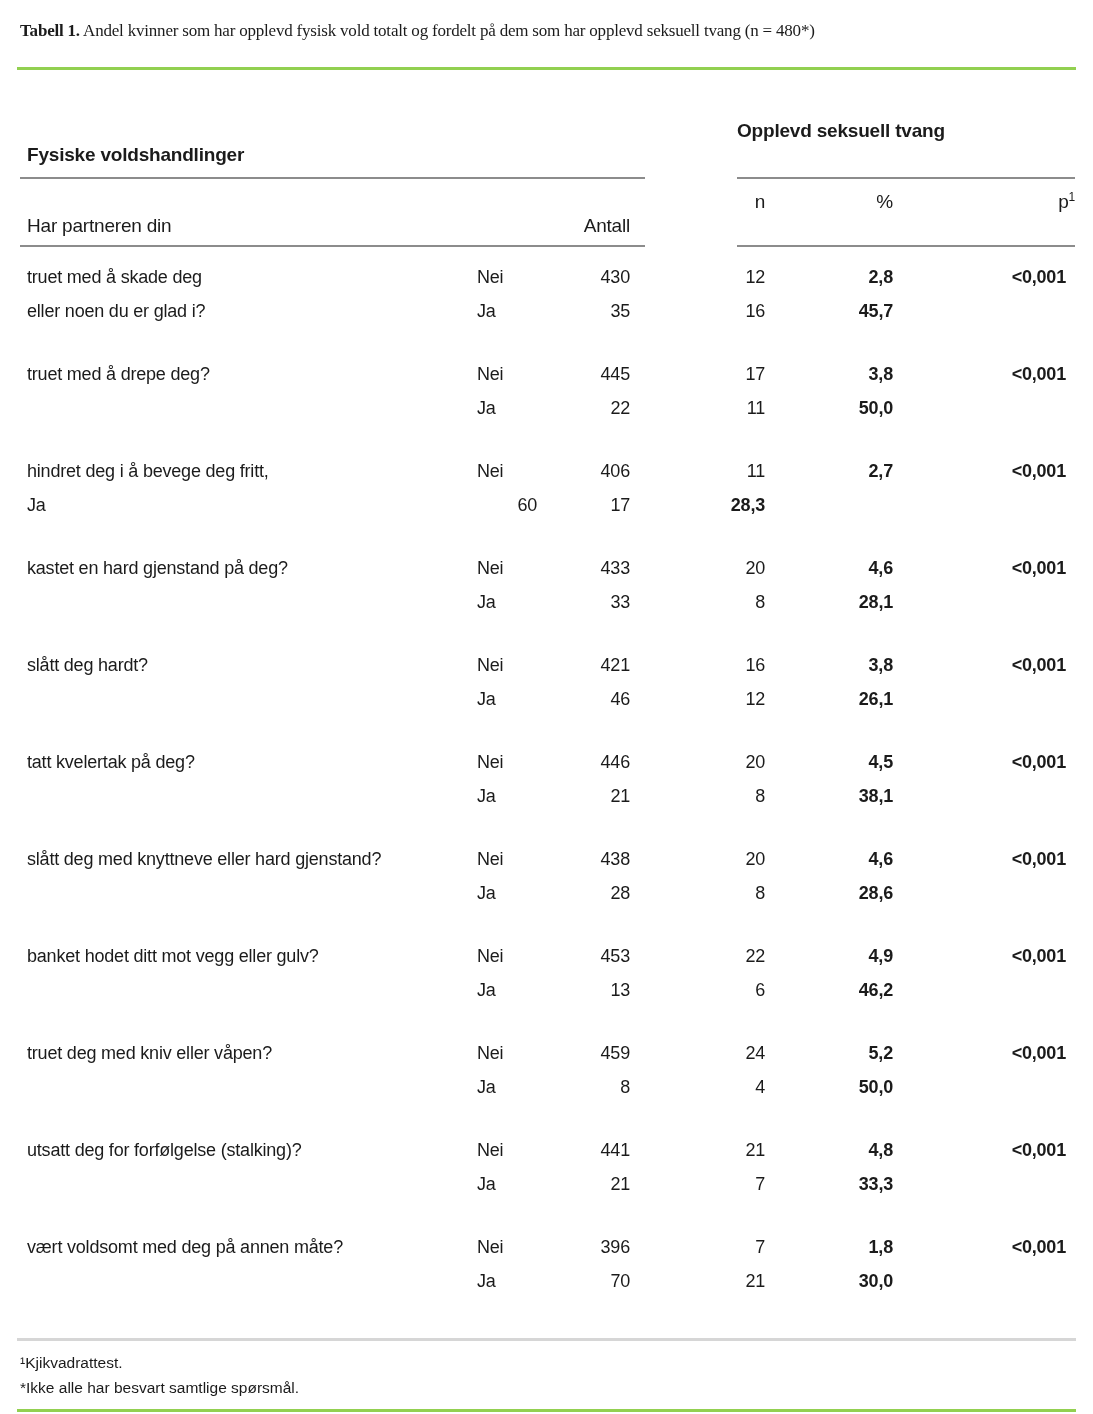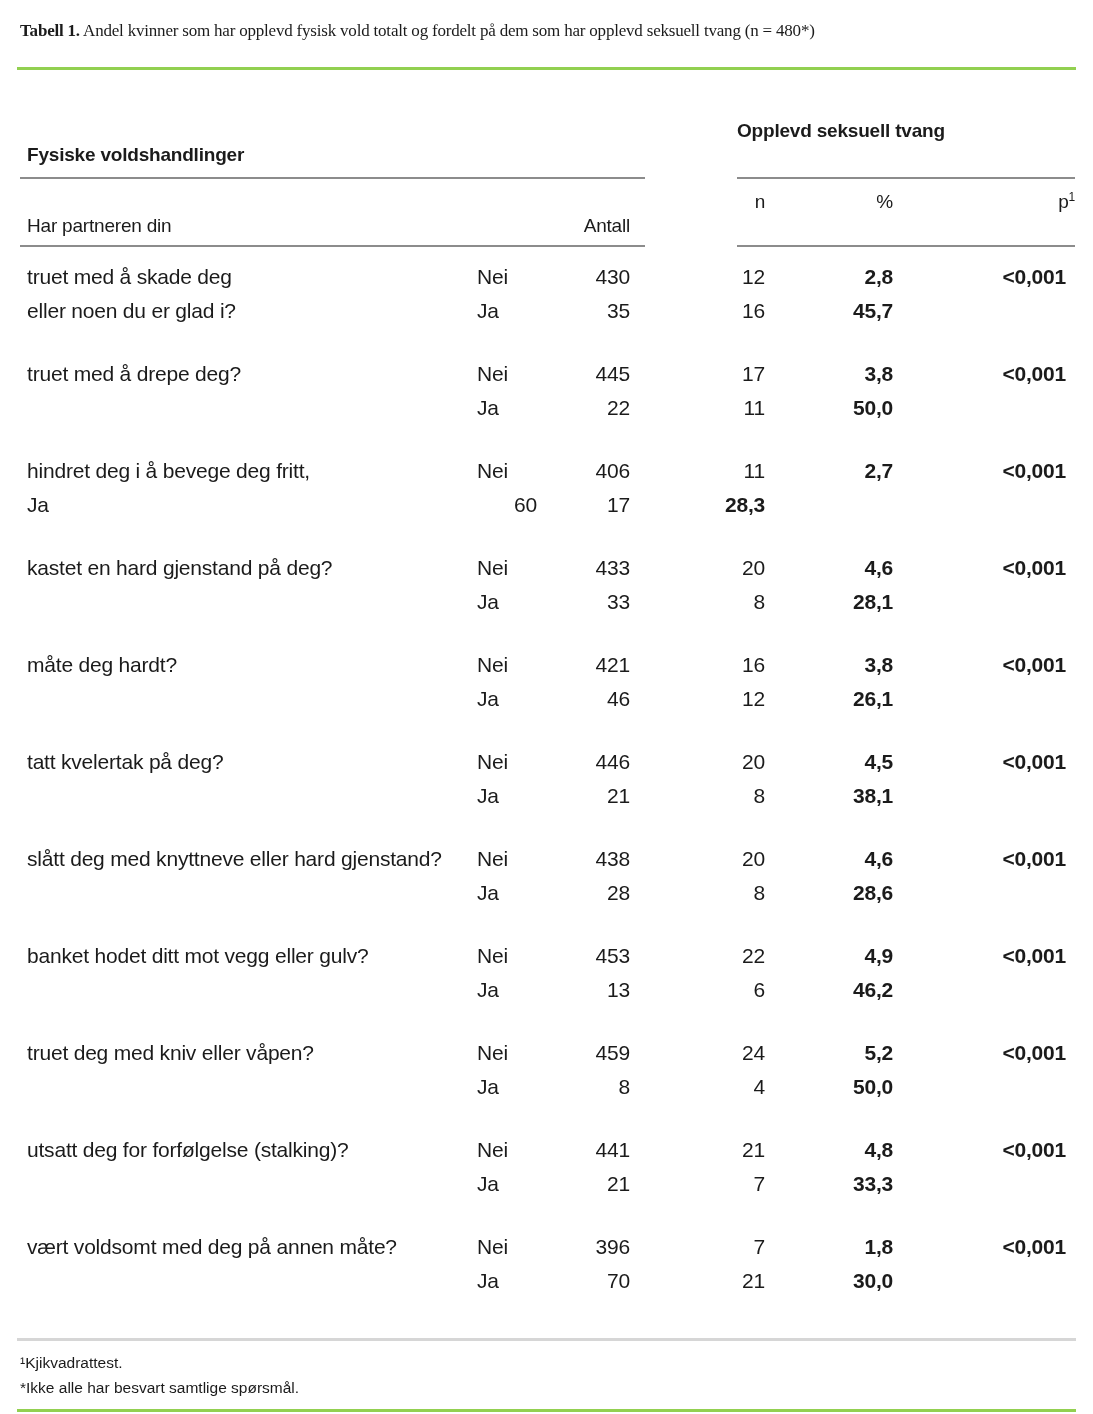--- a/index.html
+++ b/index.html
@@ -55,21 +55,21 @@
 
   
   .tbody { margin-top: 13px; }
   .row-group { margin-bottom: 29px; }
   .data-row {
     display: grid;
     grid-template-columns: 450px 60px 93px 135px 128px 173px;
     padding-left: 27px;
     height: 34px;
     align-items: center;
-    font-size: 21px;
+    font-size: 18px;
   }
   .cell.num { text-align: right; }
   .cell.pct, .cell.p { text-align: right; font-weight: bold; }
 
   
   .rule-gray {
     height: 3px; background: #d6d6d6;
     margin: 40px 17px 0 17px;
   }
   .footnotes {
@@ -177,21 +177,21 @@
       <div class="cell answer">Ja</div>
       <div class="cell num">33</div>
       <div class="cell num">8</div>
       <div class="cell pct">28,1</div>
       <div class="cell p"></div>
     </div>
   </div>
 
   <div class="row-group">
     <div class="data-row">
-      <div class="cell question">måte deg hardt?</div>
+      <div class="cell question">slått deg hardt?</div>
       <div class="cell answer">Nei</div>
       <div class="cell num">421</div>
       <div class="cell num">16</div>
       <div class="cell pct">3,8</div>
       <div class="cell p">&lt;0,001</div>
     </div>
     <div class="data-row">
       <div class="cell question"></div>
       <div class="cell answer">Ja</div>
       <div class="cell num">46</div>

